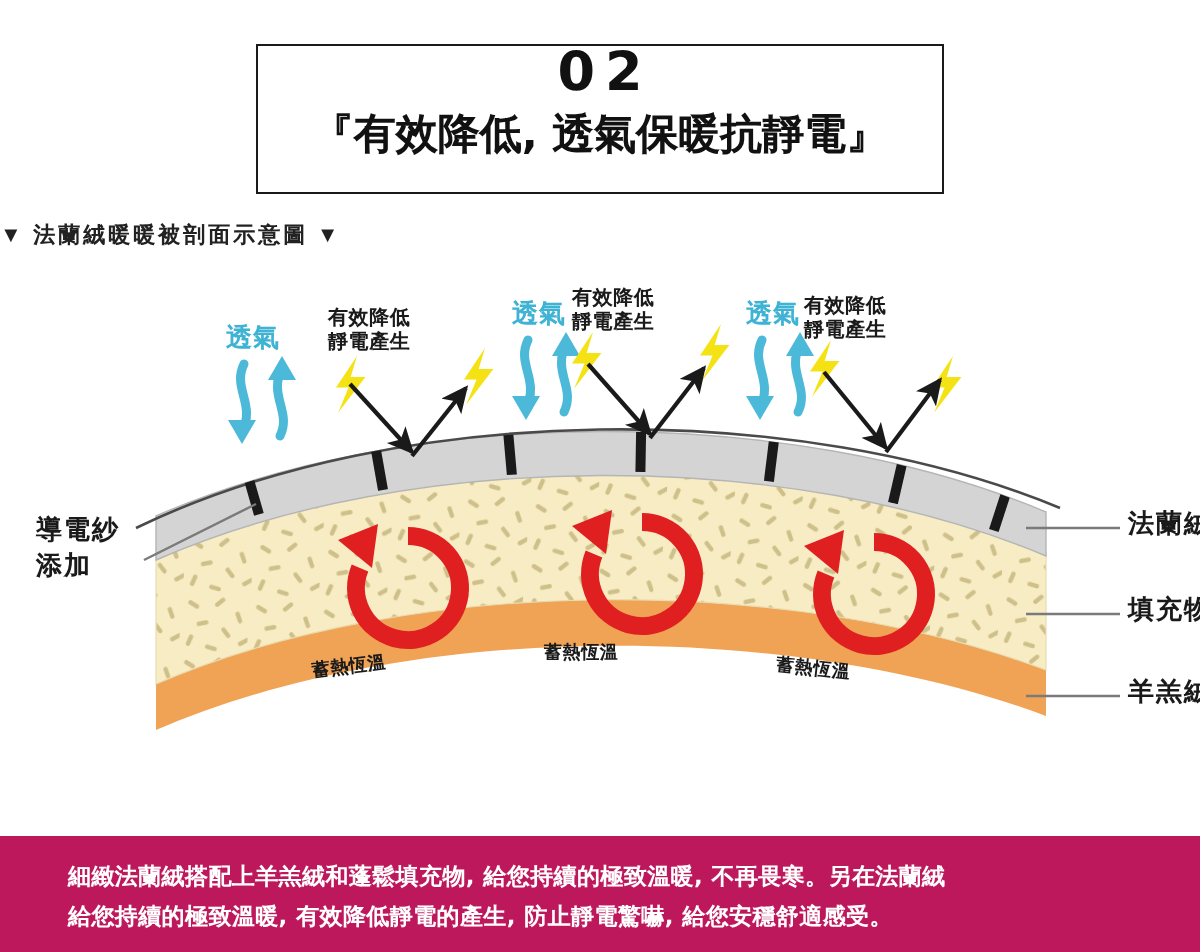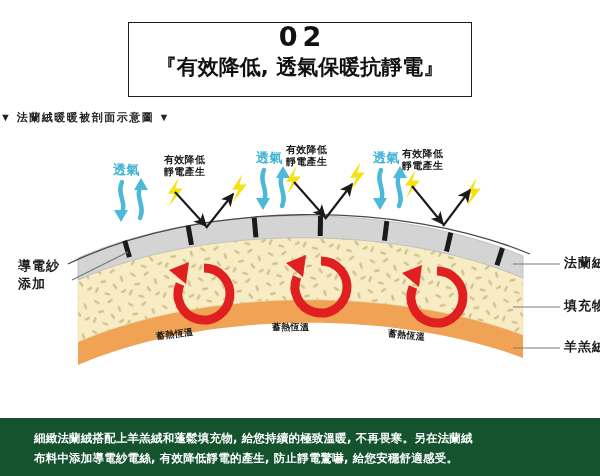--- a/index.html
+++ b/index.html
@@ -103,21 +103,21 @@
     letter-spacing: 0.3px;
   }
 
   
   .footer {
     position: absolute;
     left: 0;
     top: 418px;
     width: 600px;
     height: 58px;
-    background: #14532d;
+    background: #be185d;
     box-sizing: border-box;
     padding: 11px 34px 0 34px;
   }
   .footer-line {
     color: #ffffff;
     font-size: 11.5px;
     font-weight: bold;
     line-height: 1.72;
     letter-spacing: 0.2px;
     white-space: nowrap;
@@ -294,14 +294,14 @@
     <div>添加</div>
   </div>
 
   <div class="lbl lbl-side" style="left:564px; top:115px;">法蘭絨層</div>
   <div class="lbl lbl-side" style="left:564px; top:158px;">填充物</div>
   <div class="lbl lbl-side" style="left:564px; top:199px;">羊羔絨層</div>
 </div>
 
 <div class="footer">
   <div class="footer-line">細緻法蘭絨搭配上羊羔絨和蓬鬆填充物, 給您持續的極致溫暖, 不再畏寒。另在法蘭絨</div>
-  <div class="footer-line">布料中添加導電紗電絲, 有效降低靜電的產生, 防止靜電驚嚇, 給您安穩舒適感受。</div>
+  <div class="footer-line">給您持續的極致溫暖, 有效降低靜電的產生, 防止靜電驚嚇, 給您安穩舒適感受。</div>
 </div>
 
 </body></html>

